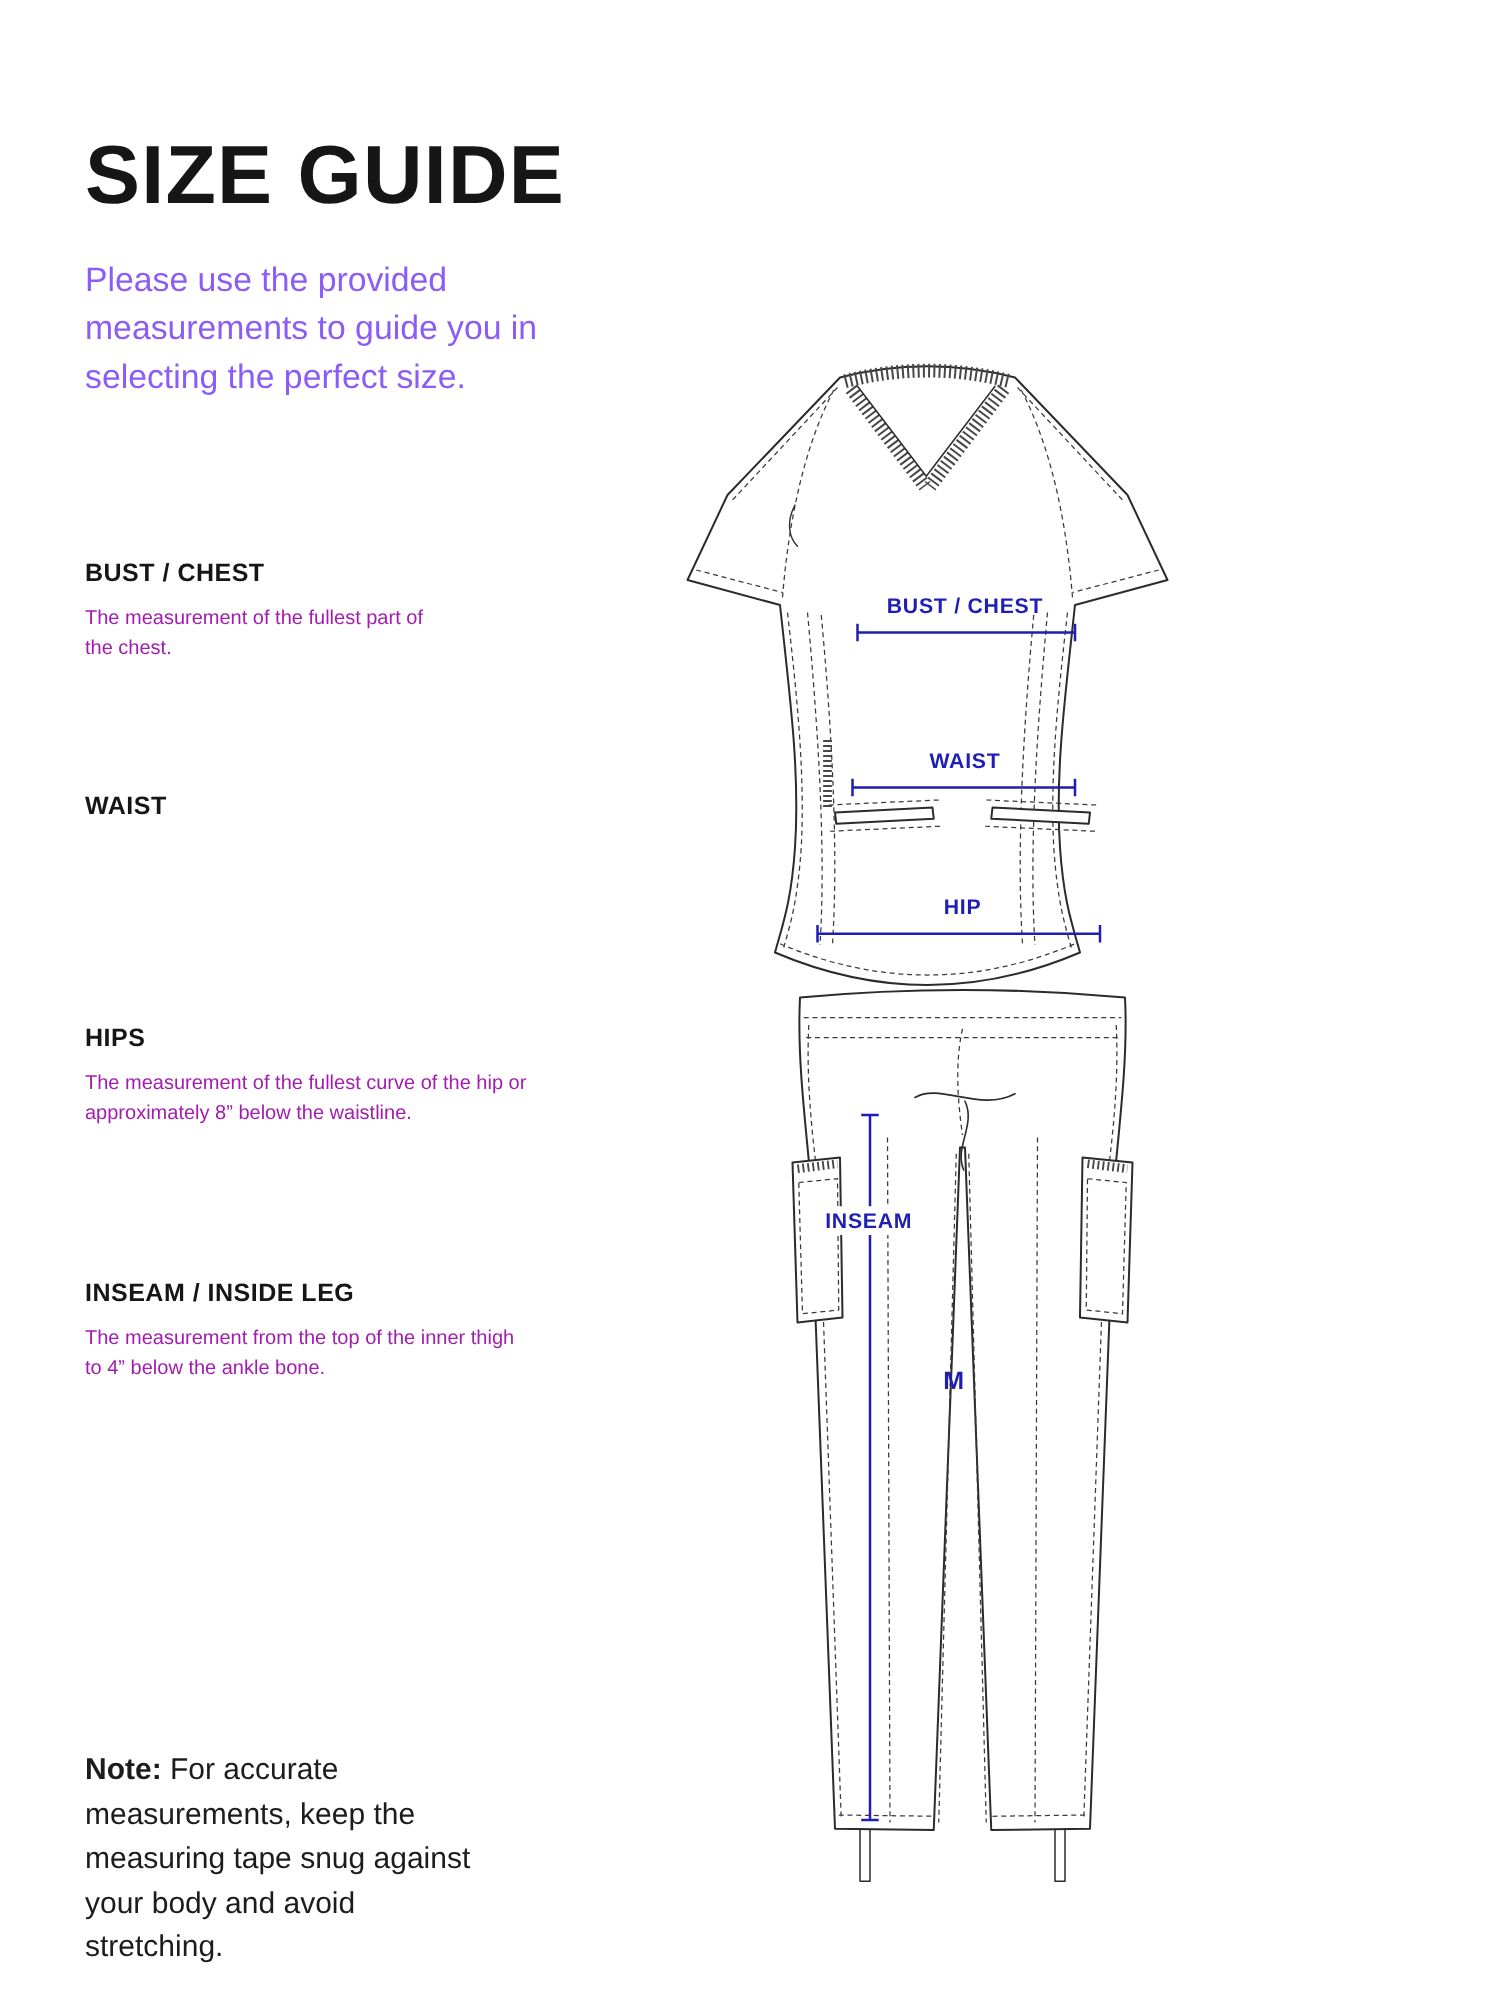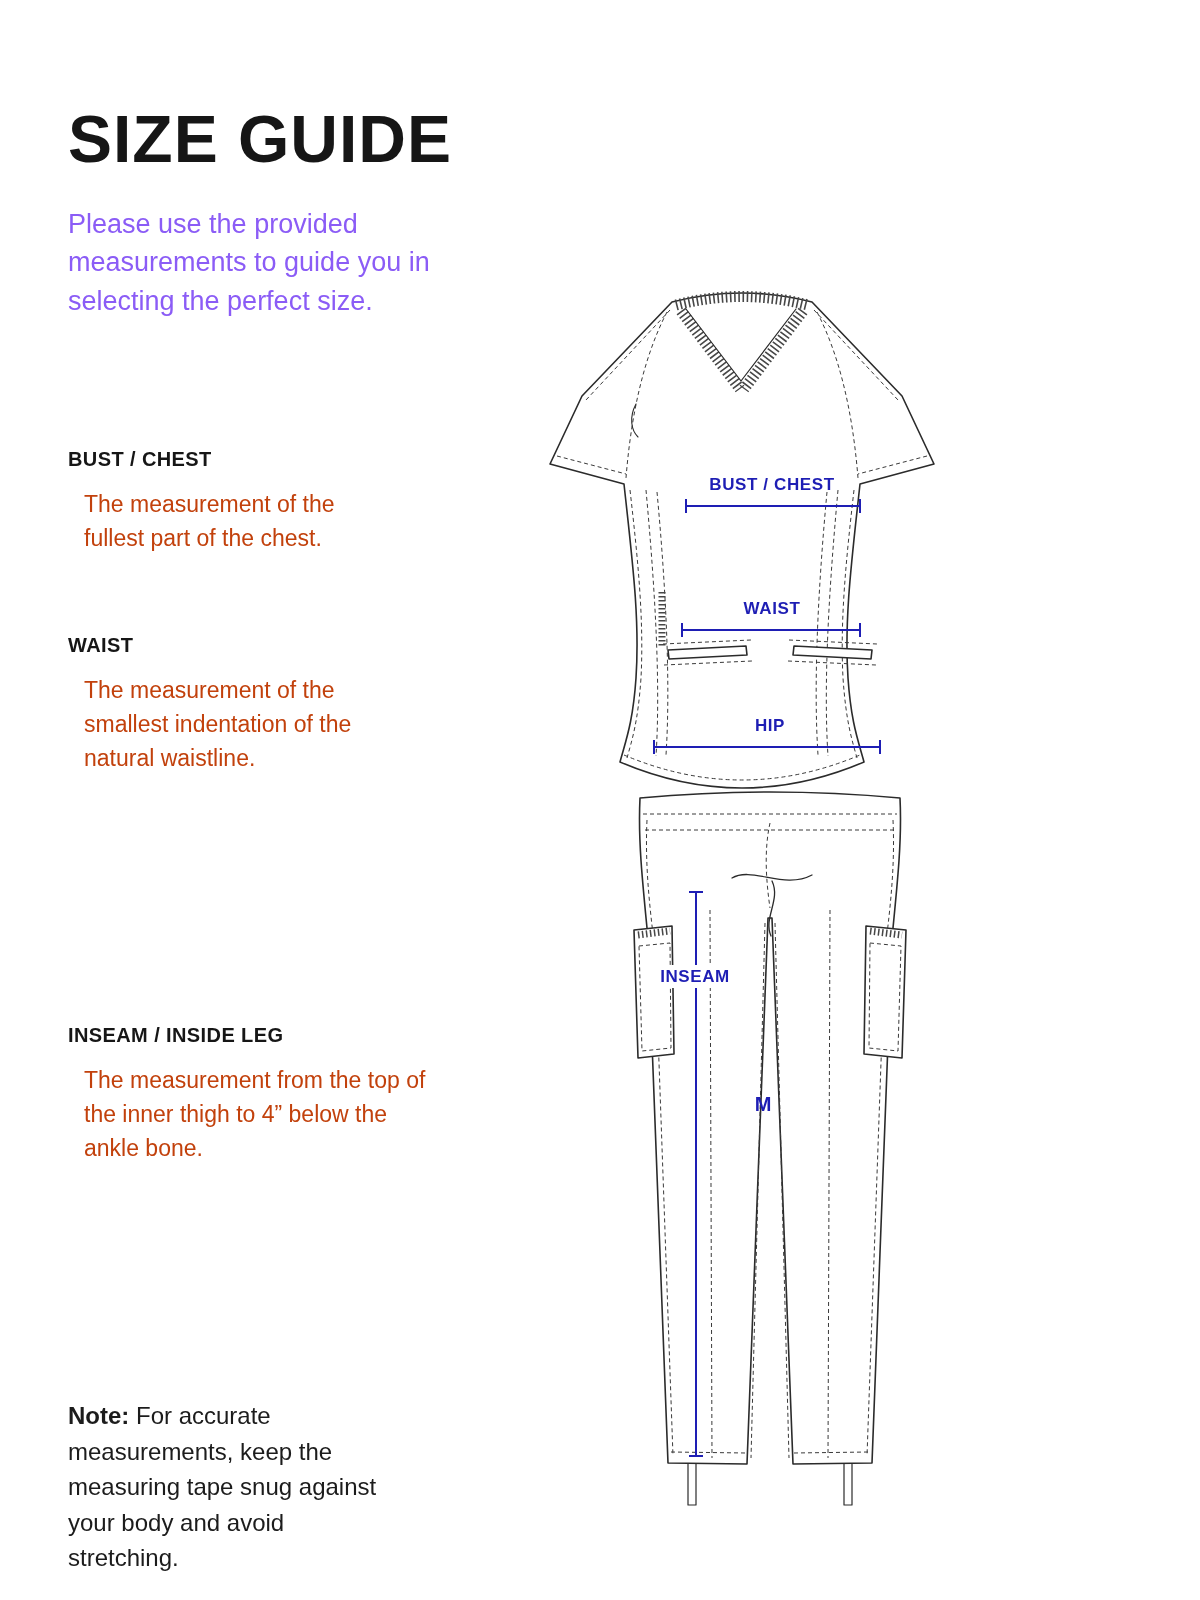--- a/index.html
+++ b/index.html
@@ -18,21 +18,21 @@
   }
   .intro{
     position:absolute;left:68px;top:178px;width:442px;
     font-size:27px;line-height:1.42;color:#8b5cf6;
   }
   .section{position:absolute;left:68px;}
   .section .heading{
     font-size:20px;font-weight:bold;letter-spacing:.4px;color:#161616;
     margin:0 0 12px 0;
   }
-  .section .body{font-size:23px;line-height:1.48;color:#c2410c;margin:16px;}
+  .section .body{font-size:16px;line-height:1.48;color:#a21caf;margin:0;}
   .sec-bust{top:448px;}   .sec-bust .body{width:282px;}
   .sec-waist{top:634px;}  .sec-waist .body{width:302px;}
   .sec-hips{top:820px;}   .sec-hips .body{width:372px;}
   .sec-inseam{top:1024px;}.sec-inseam .body{width:352px;}
   .note{
     position:absolute;left:68px;top:1374px;width:316px;
     font-size:24px;line-height:1.48;color:#1c1c1c;
   }
   .note .note-label{font-weight:bold;}
   .diagram{position:absolute;left:520px;top:278px;width:500px;height:1250px;}
@@ -58,23 +58,26 @@
 
   <p class="intro">Please use the provided measurements to guide you in selecting the perfect size.</p>
 
   <div class="section sec-bust">
     <h2 class="heading">BUST / CHEST</h2>
     <p class="body">The measurement of the fullest part of the chest.</p>
   </div>
 
   <div class="section sec-waist">
     <h2 class="heading">WAIST</h2>
-    <p class="body">The measurement of the smallest indentation of the natural waistline.</p>
   </div>
 
+  <div class="section sec-hips">
+    <h2 class="heading">HIPS</h2>
+    <p class="body">The measurement of the fullest curve of the hip or approximately 8” below the waistline.</p>
+  </div>
 
   <div class="section sec-inseam">
     <h2 class="heading">INSEAM / INSIDE LEG</h2>
     <p class="body">The measurement from the top of the inner thigh to 4” below the ankle bone.</p>
   </div>
 
   <p class="note"><span class="note-label">Note:</span><span> For accurate measurements, keep the measuring tape snug against your body and avoid stretching.</span></p>
 
   <svg class="diagram" viewBox="0 0 500 1250" aria-label="scrub top and pants measurement diagram">
 

